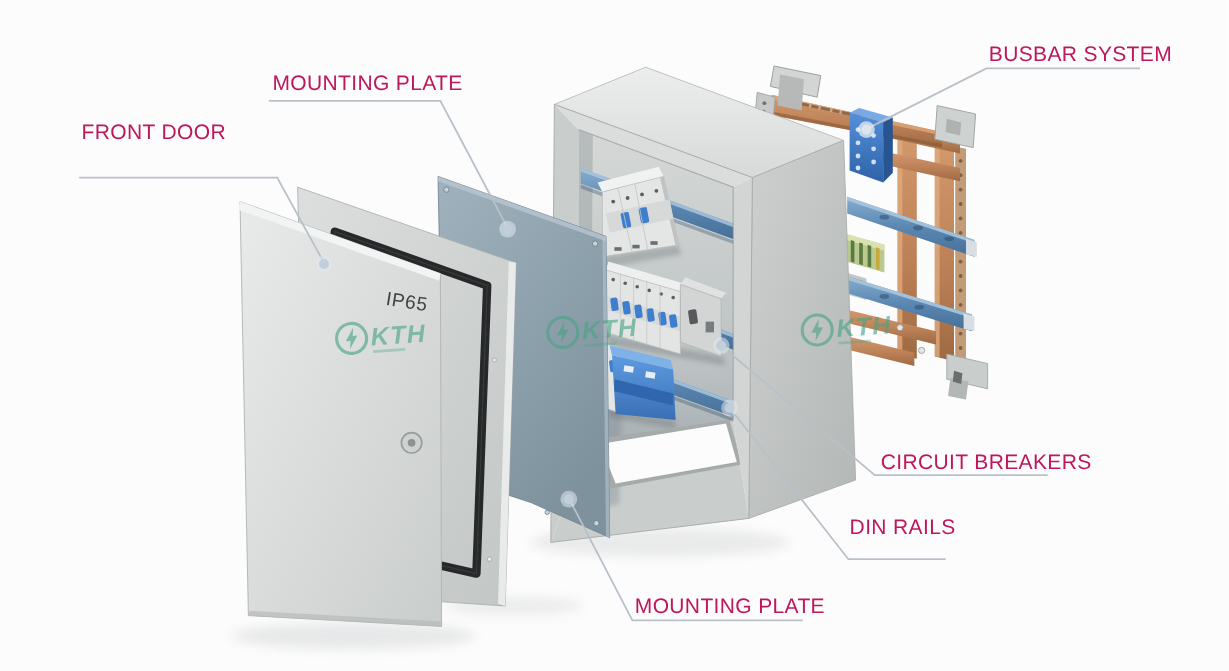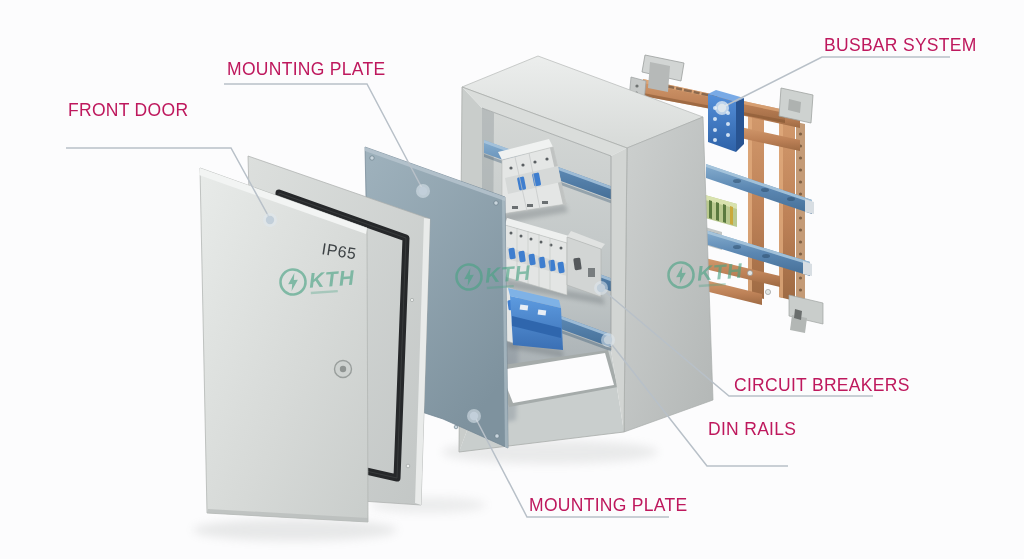--- a/index.html
+++ b/index.html
@@ -383,20 +383,20 @@
 </div>
 <div class="callout-label" style="left:68px;top:98px;">
   <div>FRONT DOOR</div>
 </div>
 <div class="callout-label" style="left:824px;top:33px;">
   <span>BUSBAR SYSTEM</span>
 </div>
 <div class="callout-label" style="left:689px;top:373px;margin-left:45px;">
   <span>CIRCUIT BREAKERS</span>
 </div>
-<div class="callout-label" style="left:708px;top:417px;">
+<div class="callout-label" style="left:708px;top:427px;">
   <span>DIN RAILS</span>
 </div>
 <div class="callout-label" style="left:529px;top:493px;">
   <span>MOUNTING PLATE</span>
 </div>
 
 </div>
 
 </body></html>

